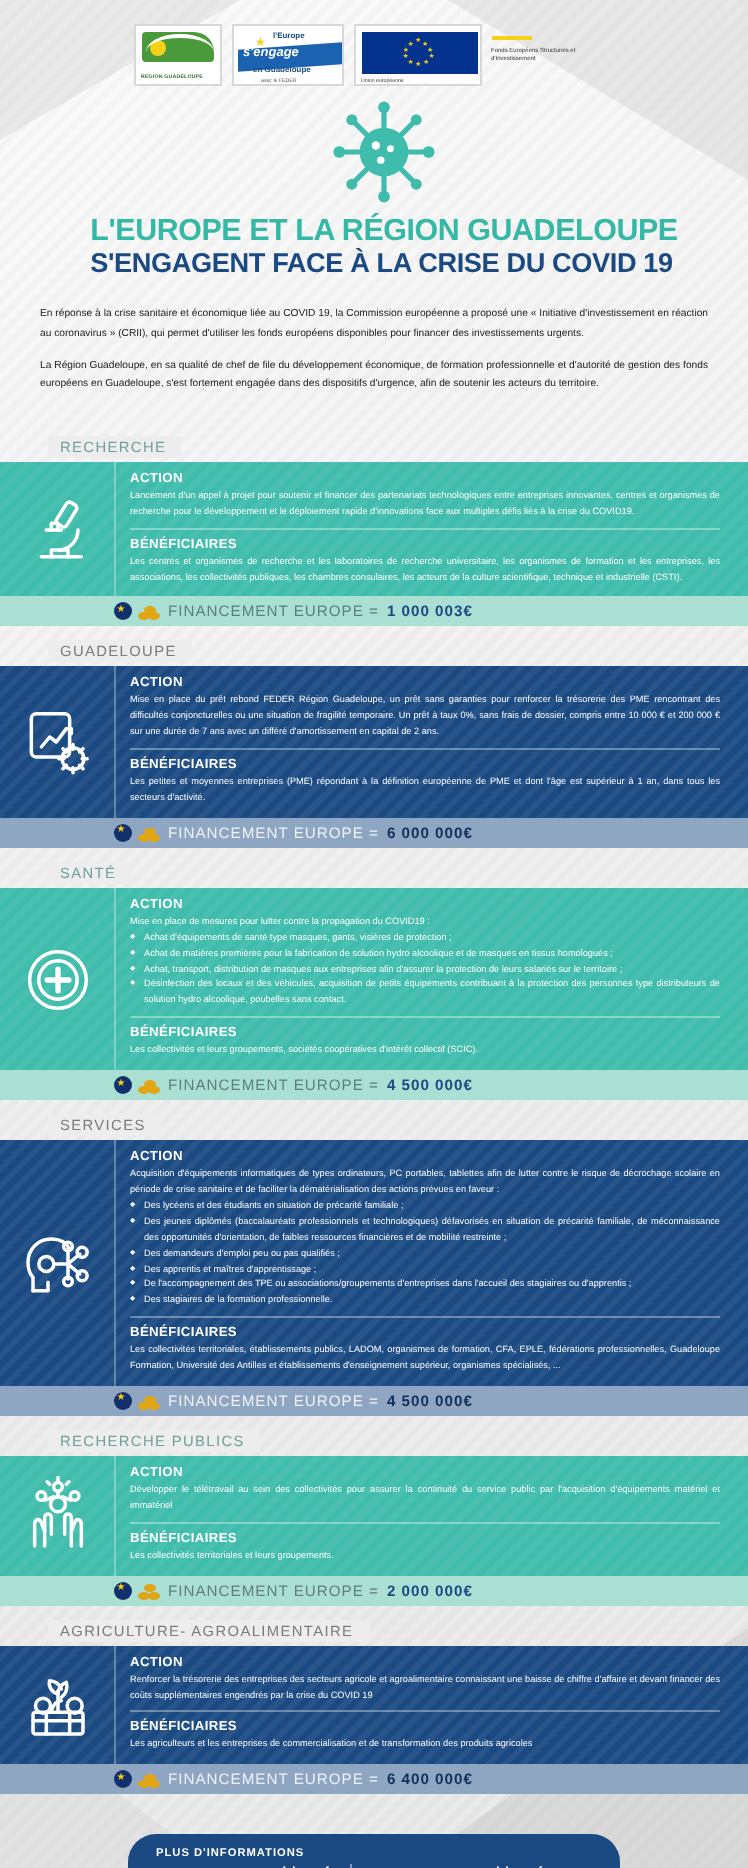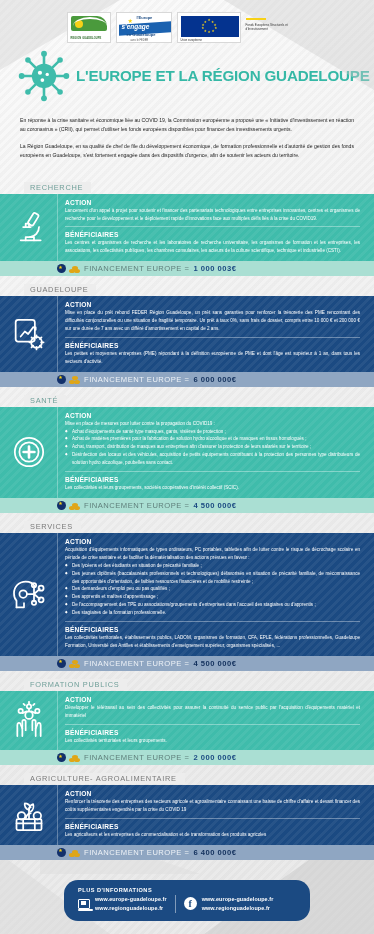--- a/index.html
+++ b/index.html
@@ -57,21 +57,21 @@
   .logo-eu .flag { position:absolute; left:3px; top:3px; width:58px; height:21px; background:#04338f; }
   .logo-eu .circle { position:absolute; left:50%; top:50%; transform:translate(-50%,-55%);
     width:13px; height:13px; }
   .logo-eu .circle i { position:absolute; color:#f7d117; font-size:3.5px; font-style:normal; line-height:1;}
   .logo-eu .cap { position:absolute; left:3px; bottom:0px; font-size:2.6px; color:#333; }
   .logo-fonds { width:62px; height:31px; position:relative; }
   .logo-fonds .bar { position:absolute; left:0; top:6px; width:20px; height:2px; background:#f7d117; }
   .logo-fonds .tx { position:absolute; left:0; top:11px; font-size:3px; color:#333; line-height:1.5; width:62px;}
 
   
-  .title-wrap { display:flex; align-items:center; gap:6px; padding:6px 8px 2px 18px; }
+  .title-wrap { display:flex; align-items:center; gap:6px; padding:6px 8px 2px 18px;flex-direction:column; }
   .virus { flex:0 0 auto; width:52px; height:52px; }
   .titles { line-height:1.05; }
   .t-main { font-size:15.2px; font-weight:bold; color:#35b8a6; letter-spacing:-0.2px; white-space:nowrap;
             font-family:"Liberation Sans", sans-serif; }
   .t-sub  { font-size:13.6px; font-weight:bold; color:#1b4a82; letter-spacing:-0.2px; white-space:nowrap;
             margin-top:1px; }
 
   
   .intro { padding:12px 20px 6px 20px; }
   .intro p { font-size:5.1px; line-height:1.85; color:#222; text-align:justify; margin-bottom:7px; }
@@ -206,20 +206,21 @@
           <circle cx="51.8" cy="12.2" r="3.4"></circle>
       </g>
       <g fill="#ffffff">
         <circle cx="27" cy="28" r="2.6"></circle>
           <circle cx="36" cy="30" r="2.1"></circle>
           <circle cx="30" cy="37" r="2.3"></circle>
       </g>
     </svg>
     <div class="titles">
       <div class="t-main">L'EUROPE ET LA RÉGION GUADELOUPE</div>
+      <div class="t-sub">S'ENGAGENT FACE À LA CRISE DU COVID 19</div>
     </div>
   </div>
 
   <div class="intro">
     <p>En réponse à la crise sanitaire et économique liée au COVID 19, la Commission européenne a proposé une « Initiative d'investissement en réaction au coronavirus » (CRII), qui permet d'utiliser les fonds européens disponibles pour financer des investissements urgents.</p>
     <p>La Région Guadeloupe, en sa qualité de chef de file du développement économique, de formation professionnelle et d'autorité de gestion des fonds européens en Guadeloupe, s'est fortement engagée dans des dispositifs d'urgence, afin de soutenir les acteurs du territoire.</p>
   </div>
 
   <div id="sections">
       <div class="sec teal"><div class="tab">RECHERCHE</div><div class="sec-body">
@@ -347,21 +348,21 @@
             <span class="eu-dot"></span>
             <span class="coins">
               <i></i>
               <i></i>
               <i></i>
             </span>
           </span>
           <span>FINANCEMENT EUROPE  =</span>
           <span class="amount">4 500 000€</span>
         </div></div>
-      <div class="sec teal"><div class="tab">FORMATION PUBLICS</div><div class="sec-body">
+      <div class="sec teal"><div class="tab">RECHERCHE PUBLICS</div><div class="sec-body">
           <div class="icon-col">
             <svg viewBox="0 0 48 48" width="40" height="40" fill="none" stroke="#fff" stroke-width="2.1" stroke-linecap="round" stroke-linejoin="round">
               <path d="M10 42V29c0-3 3-4 4-1l2 5"></path>
               <path d="M38 42V29c0-3-3-4-4-1l-2 5"></path>
               <path d="M16 42V25c0-3 4-3 4 0v10M32 42V25c0-3-4-3-4 0v10"></path>
               <circle cx="24" cy="17" r="4.5"></circle>
               <circle cx="14" cy="12" r="2.6"></circle>
               <circle cx="34" cy="12" r="2.6"></circle>
               <circle cx="24" cy="6.5" r="2.6"></circle>
               <path d="M16.3 14.5l5-2M31.7 14.5l-5-2M24 12.5v-3.5"></path>

